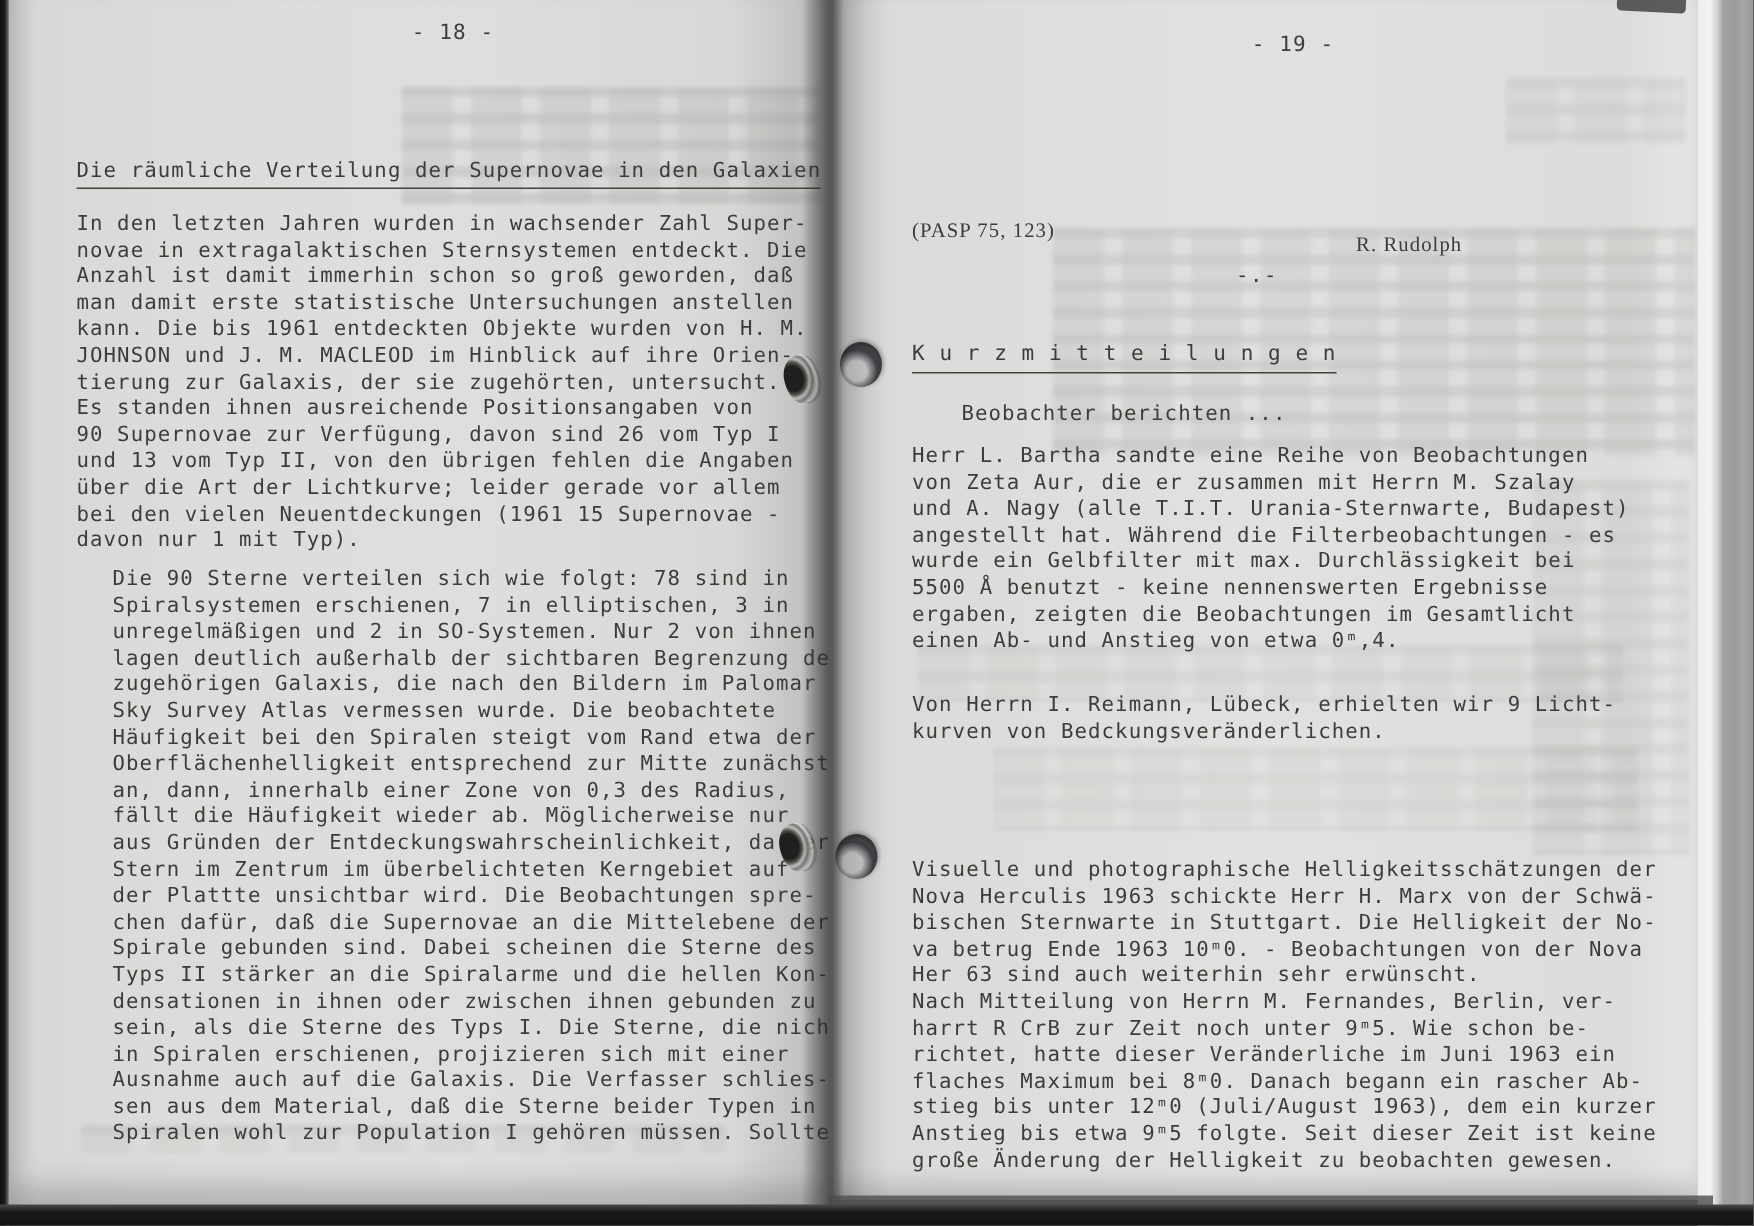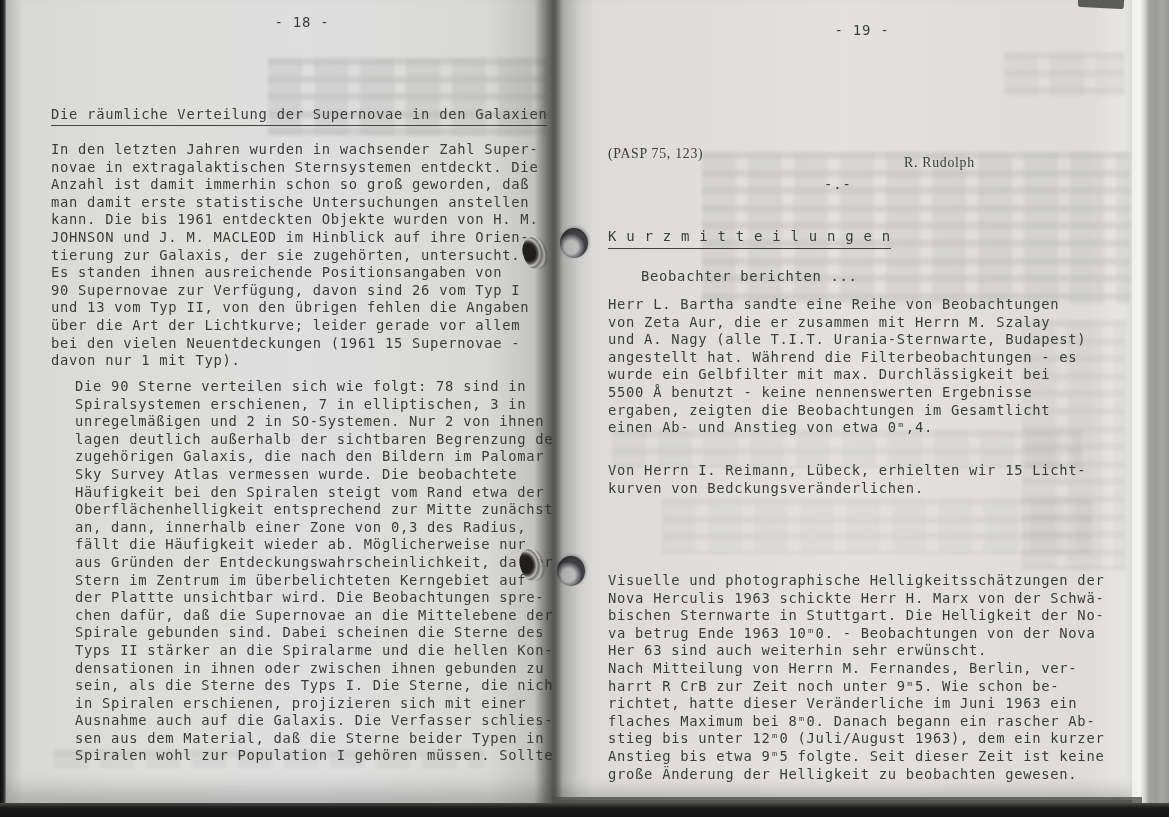--- a/index.html
+++ b/index.html
@@ -163,21 +163,21 @@
 
     <p class="tw" style="position:absolute;left:56px;top:296px;width:512px;">Herr L. Bartha sandte eine Reihe von Beobachtungen
 von Zeta Aur, die er zusammen mit Herrn M. Szalay
 und A. Nagy (alle T.I.T. Urania-Sternwarte, Budapest)
 angestellt hat. Während die Filterbeobachtungen - es
 wurde ein Gelbfilter mit max. Durchlässigkeit bei
 5500 Å benutzt - keine nennenswerten Ergebnisse
 ergaben, zeigten die Beobachtungen im Gesamtlicht
 einen Ab- und Anstieg von etwa 0ᵐ,4.</p>
 
-    <p class="tw" style="position:absolute;left:56px;top:462px;width:512px;">Von Herrn I. Reimann, Lübeck, erhielten wir 15 Licht-
+    <p class="tw" style="position:absolute;left:56px;top:462px;width:512px;">Von Herrn I. Reimann, Lübeck, erhielten wir 9 Licht-
 kurven von Bedckungsveränderlichen.</p>
 
 
     <p class="tw" style="position:absolute;left:56px;top:572px;width:516px;">Visuelle und photographische Helligkeitsschätzungen der
 Nova Herculis 1963 schickte Herr H. Marx von der Schwä-
 bischen Sternwarte in Stuttgart. Die Helligkeit der No-
 va betrug Ende 1963 10ᵐ0. - Beobachtungen von der Nova
 Her 63 sind auch weiterhin sehr erwünscht.</p>
 
     <p class="tw" style="position:absolute;left:56px;top:660px;width:516px;">Nach Mitteilung von Herrn M. Fernandes, Berlin, ver-

